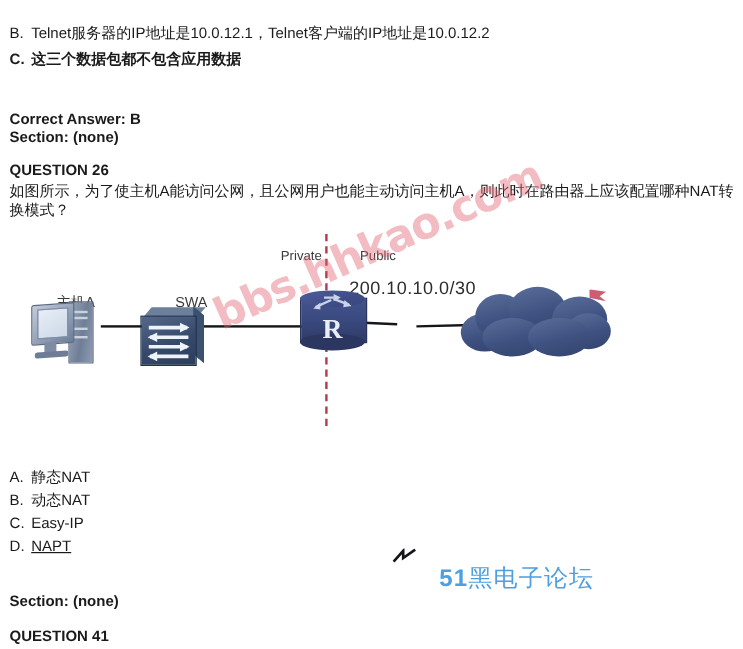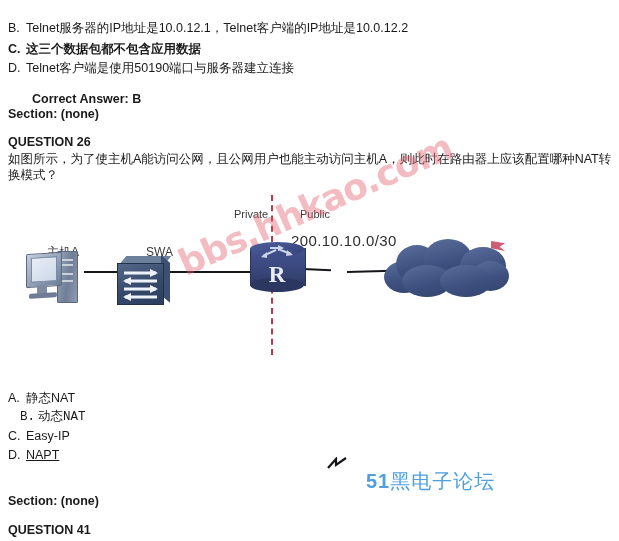--- a/index.html
+++ b/index.html
@@ -297,25 +297,22 @@
 <body>
 
 <div class="page">
 
   <div class="opt-row" style="left:8px; top:21px;">
     <span class="opt-letter">B.</span><span>Telnet服务器的IP地址是10.0.12.1，Telnet客户端的IP地址是10.0.12.2</span>
   </div>
   <div class="opt-row" style="left:8px; top:42px;font-weight:bold;">
     <span class="opt-letter">C.</span><span>这三个数据包都不包含应用数据</span>
   </div>
-  <div class="opt-row" style="left:8px; top:61px;">
-    <span class="opt-letter">D.</span><span>Telnet客户端是使用50190端口与服务器建立连接</span>
-  </div>
-
-  <div class="meta-line" style="left:8px; top:92px;margin-left:24px;">Correct Answer: B</div>
+
+  <div class="meta-line" style="left:8px; top:92px;">Correct Answer: B</div>
   <div class="meta-line" style="left:8px; top:107px;">Section: (none)</div>
 
   <div class="qhead" style="left:8px; top:135px;">QUESTION 26</div>
   <div class="qbody" style="left:8px; top:151px;">如图所示，为了使主机A能访问公网，且公网用户也能主动访问主机A，则此时在路由器上应该配置哪种NAT转换模式？</div>
 
   <div class="diagram">
 
     <div class="diag-label" style="left:222px; top:13px;">Private</div>
     <div class="diag-label" style="left:288px; top:13px;">Public</div>
     <div class="divider"></div>
@@ -388,21 +385,21 @@
     <div class="cl-lobe" style="left:18px; top:26px; width:50px; height:32px;"></div>
     <div class="cl-lobe" style="left:56px; top:26px; width:52px; height:32px;"></div>
     <div class="cl-flag"></div>
   </div>
 
   <div class="wm-diag">bbs.hhkao.com</div>
 
   <div class="opt-row" style="left:8px; top:391px;">
     <span class="opt-letter">A.</span><span>静态NAT</span>
   </div>
-  <div class="opt-row" style="left:20px; top:410px;font-family:Liberation Mono, monospace;">
+  <div class="opt-row" style="left:8px; top:410px;">
     <span class="opt-letter">B.</span><span>动态NAT</span>
   </div>
   <div class="opt-row" style="left:8px; top:429px;">
     <span class="opt-letter">C.</span><span>Easy-IP</span>
   </div>
   <div class="opt-row" style="left:8px; top:448px;text-decoration:underline;">
     <span class="opt-letter">D.</span><span>NAPT</span>
   </div>
 
   <div class="meta-line" style="left:8px; top:494px;">Section: (none)</div>

